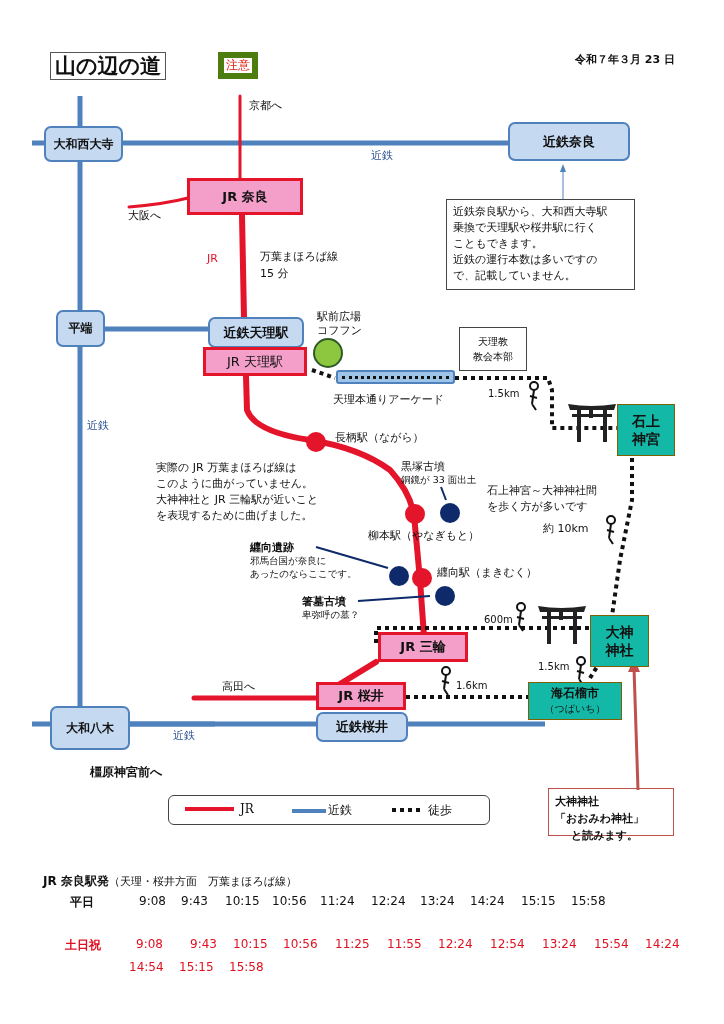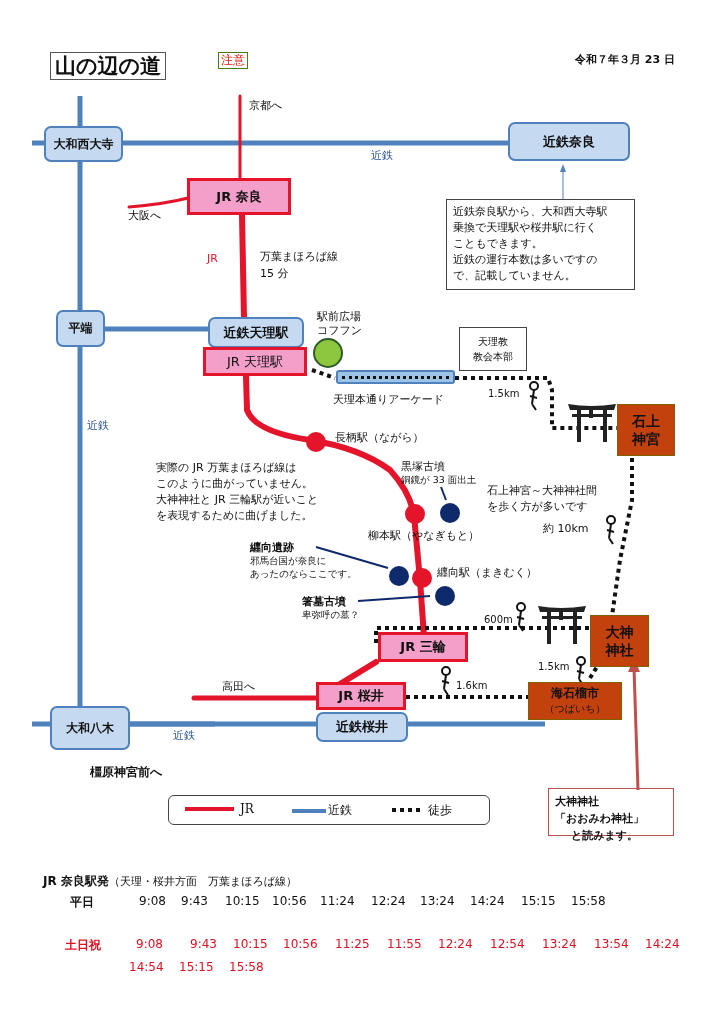--- a/index.html
+++ b/index.html
@@ -1,29 +1,29 @@
 <!DOCTYPE html>
 <html><head>
 <meta charset="utf-8">
 <style>
   html, body { margin:0; padding:0; background:#ffffff; }
   body { width:724px; height:1024px; position:relative; overflow:hidden;
          font-family:"DejaVu Sans", sans-serif; color:#111; }
   .abs { position:absolute; }
   svg.map { position:absolute; left:0; top:0; }
   .title { left:50px; top:52px; font-size:21px; font-weight:bold; border:1px solid #555; padding:1px 4px; line-height:24px; }
-  .notice-badge { left:218px; top:52px; font-size:12px; color:#d21; border:1px solid #4d7c0f; padding:0 2px; line-height:15px; }
+  .notice-badge { left:218px; top:52px; font-size:12px; color:#d21; border:6px solid #4d7c0f; padding:0 2px; line-height:15px; }
   .notice { left:252px; top:52px; font-size:11.5px; color:#d21; line-height:16px; }
   .date { left:575px; top:52px; font-size:11px; font-weight:bold; }
   .lbl { font-size:11px; font-weight:bold; white-space:nowrap; }
   .lbl-n { font-size:11px; white-space:nowrap; }
   .lbl-s { font-size:9.5px; white-space:nowrap; }
   .kin-st { background:#c5d9f1; border:2px solid #4f81bd; border-radius:7px; display:flex; align-items:center; justify-content:center; font-weight:bold; font-size:12px; box-sizing:border-box; }
   .jr-st { background:#f39fc9; border:3px solid #e4142a; display:flex; align-items:center; justify-content:center; font-weight:bold; font-size:13px; box-sizing:border-box; }
-  .shrine { background:#c2410c; border:1px solid #7f6000; display:flex; align-items:center; justify-content:center; text-align:center; font-weight:bold; font-size:14px; line-height:18px; box-sizing:border-box; }
+  .shrine { background:#14b8a6; border:1px solid #7f6000; display:flex; align-items:center; justify-content:center; text-align:center; font-weight:bold; font-size:14px; line-height:18px; box-sizing:border-box; }
   .note-box { border:1px solid #444; background:#fff; font-size:11px; line-height:16px; padding:4px 6px; box-sizing:border-box; }
   .legend { left:168px; top:795px; width:322px; height:30px; border:1.5px solid #444; border-radius:6px; box-sizing:border-box; }
   .tt { font-size:12px; }
   .tt-red { color:#e01020; }
   .time { position:absolute; font-size:12px; }
 </style>
 </head>
 <body>
 
 <div class="abs title">山の辺の道</div>
@@ -148,21 +148,21 @@
   <div>15 分</div>
 </div>
 
 <div class="abs kin-st" style="left:44px;top:126px;width:79px;height:36px;">大和西大寺</div>
 <div class="abs kin-st" style="left:508px;top:122px;width:122px;height:39px;font-size:13px;">近鉄奈良</div>
 <div class="abs kin-st" style="left:56px;top:310px;width:49px;height:37px;">平端</div>
 <div class="abs kin-st" style="left:208px;top:317px;width:96px;height:31px;font-size:13px;">近鉄天理駅</div>
 <div class="abs kin-st" style="left:50px;top:706px;width:80px;height:44px;font-weight:bold;">大和八木</div>
 <div class="abs kin-st" style="left:316px;top:712px;width:92px;height:30px;font-size:13px;">近鉄桜井</div>
 
-<div class="abs jr-st" style="left:187px;top:178px;width:104px;height:37px;">JR 奈良</div>
+<div class="abs jr-st" style="left:187px;top:178px;width:116px;height:37px;">JR 奈良</div>
 <div class="abs jr-st" style="left:203px;top:347px;width:104px;height:29px;font-weight:normal;">JR 天理駅</div>
 <div class="abs jr-st" style="left:378px;top:632px;width:90px;height:30px;">JR 三輪</div>
 <div class="abs jr-st" style="left:316px;top:682px;width:90px;height:28px;">JR 桜井</div>
 
 <div class="abs lbl-n" style="left:335px;top:430px;">長柄駅（ながら）</div>
 <div class="abs lbl-n" style="left:368px;top:528px;">柳本駅（やなぎもと）</div>
 <div class="abs lbl-n" style="left:437px;top:565px;">纒向駅（まきむく）</div>
 
 <div class="abs note-box" style="left:446px;top:199px;width:189px;height:91px;">
   <div>近鉄奈良駅から、大和西大寺駅</div>
@@ -264,17 +264,17 @@
 <div class="time" style="left: 571px; top: 894px;">15:58</div>
 <div class="time tt-red" style="left: 136px; top: 937px;">9:08</div>
 <div class="time tt-red" style="left: 190px; top: 937px;">9:43</div>
 <div class="time tt-red" style="left: 233px; top: 937px;">10:15</div>
 <div class="time tt-red" style="left: 283px; top: 937px;">10:56</div>
 <div class="time tt-red" style="left: 335px; top: 937px;">11:25</div>
 <div class="time tt-red" style="left: 387px; top: 937px;">11:55</div>
 <div class="time tt-red" style="left: 438px; top: 937px;">12:24</div>
 <div class="time tt-red" style="left: 490px; top: 937px;">12:54</div>
 <div class="time tt-red" style="left: 542px; top: 937px;">13:24</div>
-<div class="time tt-red" style="left: 594px; top: 937px;">13:54</div>
+<div class="time tt-red" style="left: 594px; top: 937px;">15:54</div>
 <div class="time tt-red" style="left: 645px; top: 937px;">14:24</div>
 <div class="time tt-red" style="left: 129px; top: 960px;">14:54</div>
 <div class="time tt-red" style="left: 179px; top: 960px;">15:15</div>
 <div class="time tt-red" style="left: 229px; top: 960px;">15:58</div>
 
 </body></html>

